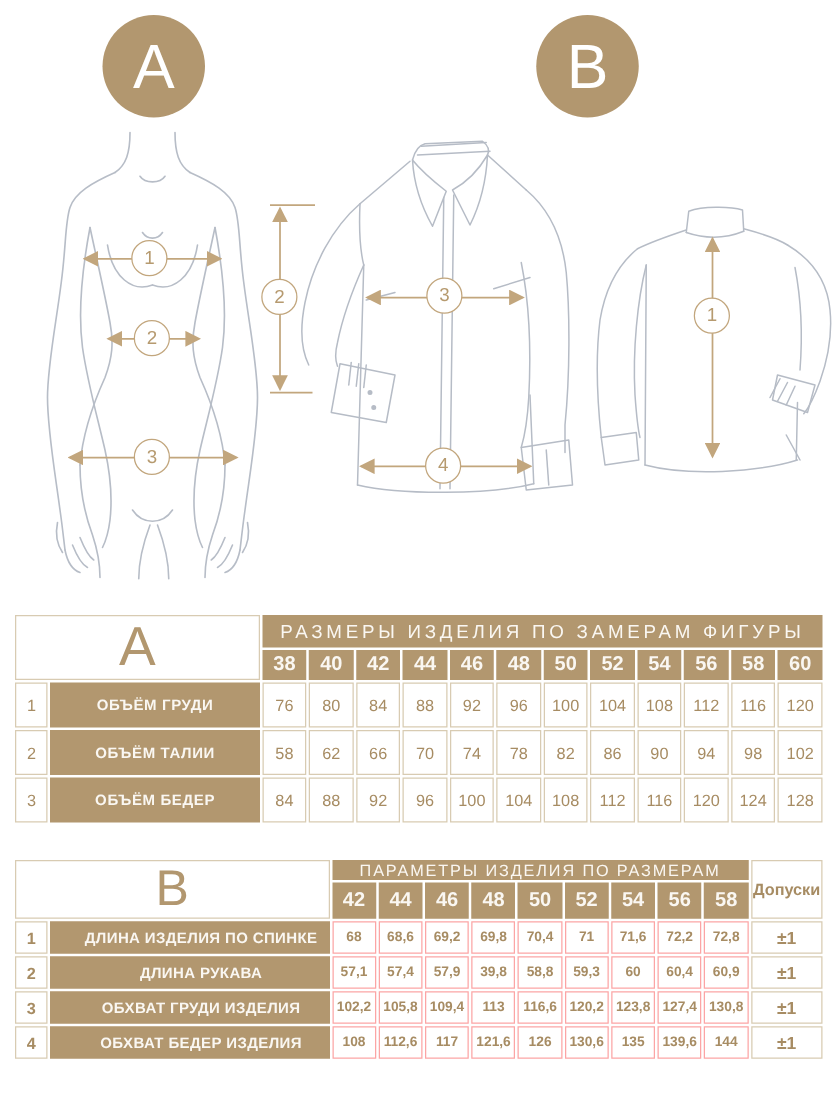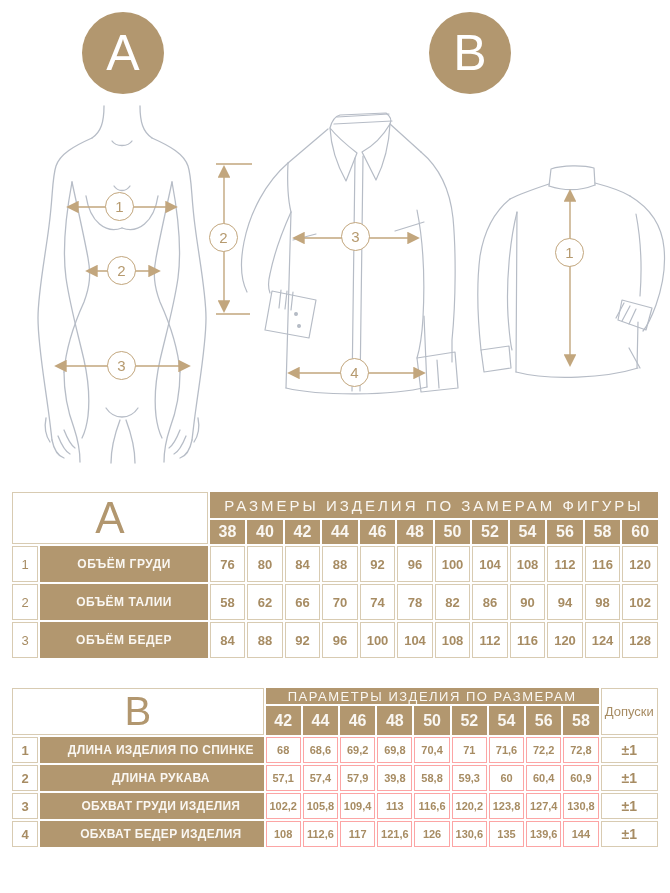--- a/index.html
+++ b/index.html
@@ -31,25 +31,25 @@
   td{text-align:center;vertical-align:middle;padding:0;overflow:hidden;white-space:nowrap;}
   .tan{background:#b2976f;color:#faf7f2;margin-top:23px;}
   .corner{background:#ffffff;border:1px solid #d8cbb2;color:#b2976f;}
   #table-a{left:10px;top:490px;width:650px;}
   #table-a .corner{font-size:44px;}
   #table-a .title{height:26px;font-size:15px;letter-spacing:3px;font-weight:400;}
   #table-a .size{height:24px;font-size:16px;font-weight:bold;}
   #table-a tbody td{height:34px;}
   #table-a .num{background:#fff;border:1px solid #d8cbb2;color:#a78c63;font-size:13px;}
   #table-a .label{font-weight:bold;font-size:12px;letter-spacing:.5px;text-align:center;}
-  #table-a .val{background:#fff;border:1px solid #d8cbb2;color:#a78c63;font-size:13px;font-weight:bold;}
+  #table-a .val{background:#fff;border:1px solid #d8cbb2;color:#a78c63;font-size:13px;font-weight:normal;}
   #table-b{left:10px;top:686px;width:650px;}
   #table-b .corner{font-size:40px;}
   #table-b .title{height:14px;font-size:13px;letter-spacing:1.5px;}
-  #table-b .tol-head{background:#fff;border:1px solid #d8cbb2;color:#a78c63;font-size:13px;font-weight:normal;margin-top:15px;}
+  #table-b .tol-head{background:#fff;border:1px solid #d8cbb2;color:#a78c63;font-size:13px;font-weight:bold;margin-top:15px;}
   #table-b .size{height:26px;font-size:16px;font-weight:bold;}
   #table-b tbody td{height:24px;}
   #table-b .num{background:#fff;border:1px solid #d8cbb2;color:#a78c63;font-size:13px;font-weight:bold;}
   #table-b .label{font-weight:bold;font-size:12px;letter-spacing:.3px;padding-left:18px;}
   #table-b .val{background:#fff;border:1px solid #fca5a5;color:#a78c63;font-size:11px;font-weight:bold;}
   #table-b .tol{background:#fff;border:1px solid #d8cbb2;color:#a78c63;font-size:14px;font-weight:bold;}
 </style>
 </head>
 <body>
 

